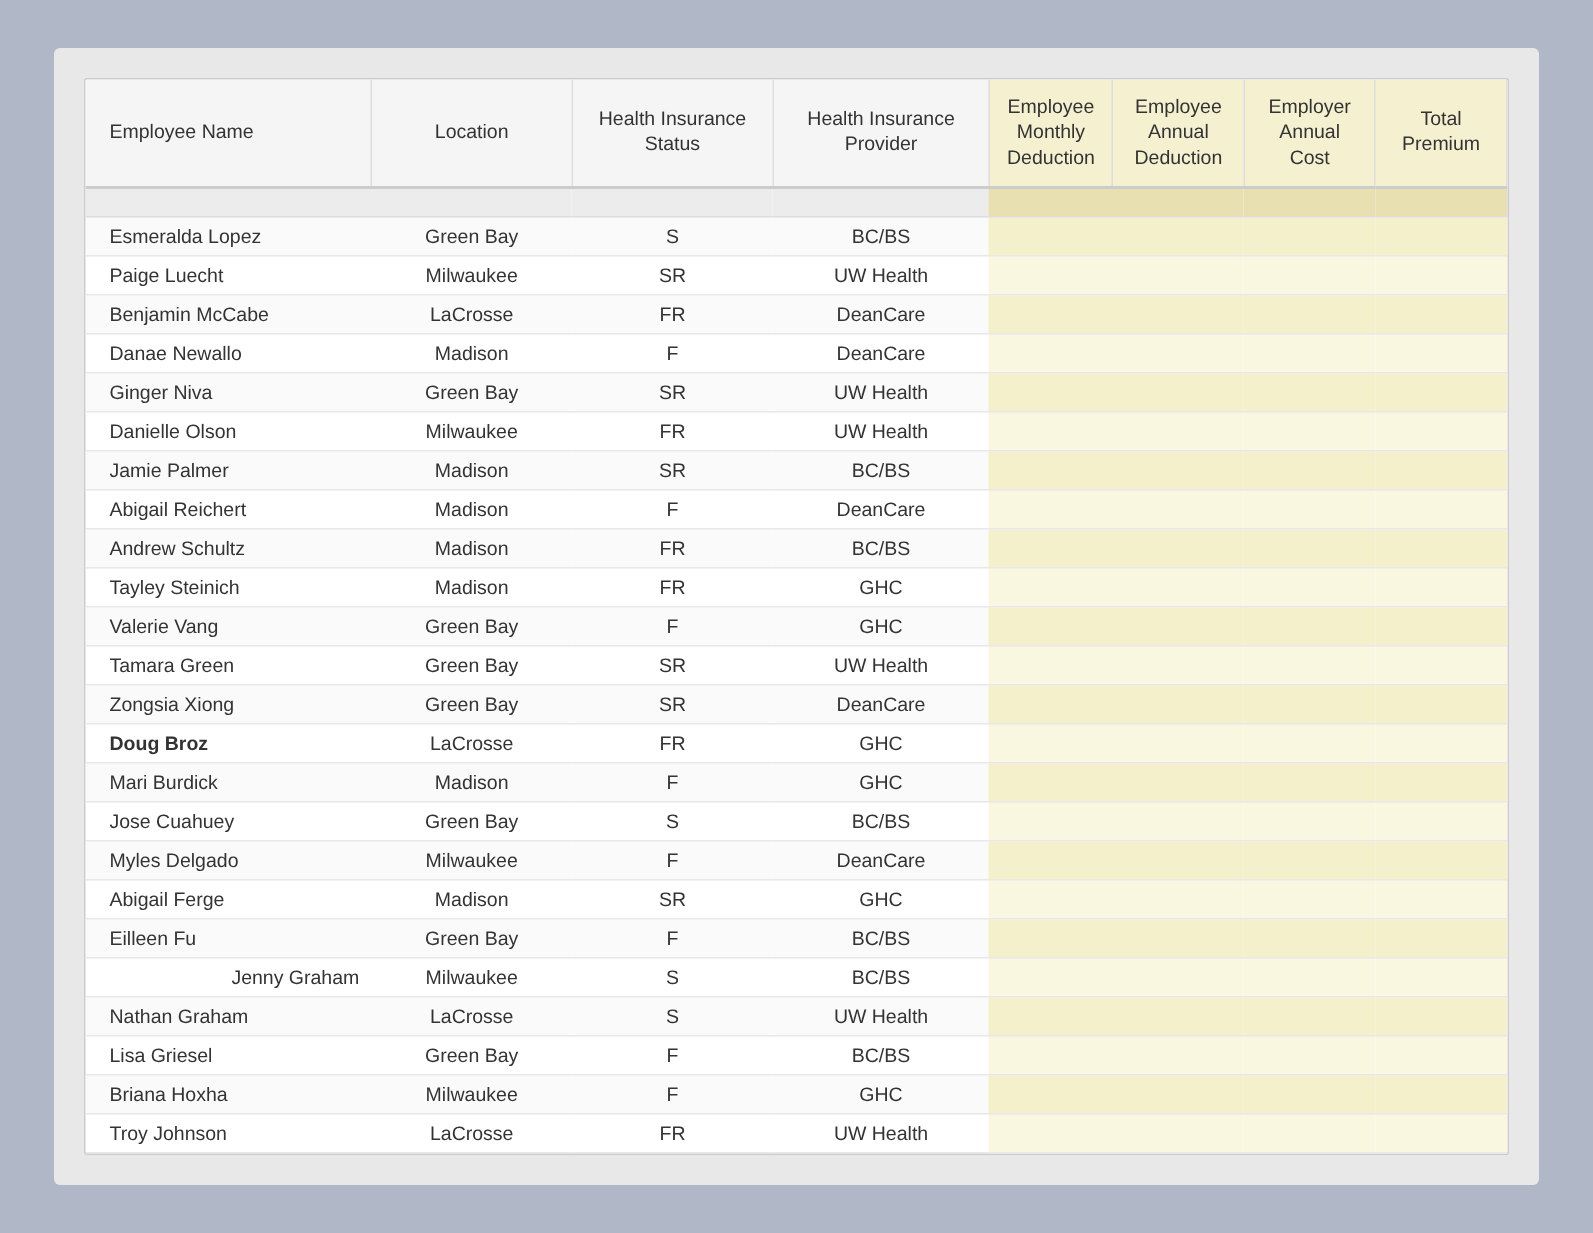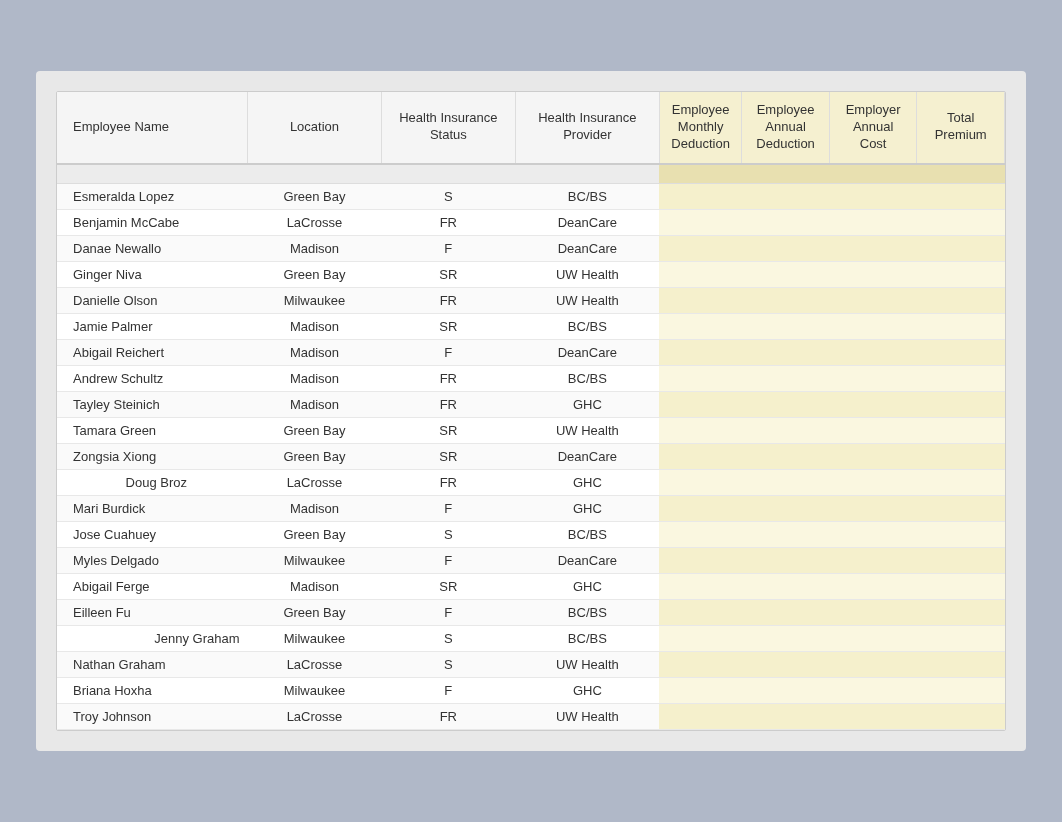--- a/index.html
+++ b/index.html
@@ -158,20 +158,30 @@
             <td style="text-align: left;">Esmeralda Lopez</td>
             <td style="text-align: center;">Green Bay</td>
             <td style="text-align: center;">S</td>
             <td style="text-align: center;">BC/BS</td>
             <td style="text-align: center;"></td>
             <td style="text-align: center;"></td>
             <td style="text-align: center;"></td>
             <td style="text-align: center;"></td>
           </tr>
           <tr>
+            <td style="text-align: left;">Paige Luecht</td>
+            <td style="text-align: center;">Milwaukee</td>
+            <td style="text-align: center;">SR</td>
+            <td style="text-align: center;">UW Health</td>
+            <td style="text-align: center;"></td>
+            <td style="text-align: center;"></td>
+            <td style="text-align: center;"></td>
+            <td style="text-align: center;"></td>
+          </tr>
+          <tr>
             <td style="text-align: left;">Benjamin McCabe</td>
             <td style="text-align: center;">LaCrosse</td>
             <td style="text-align: center;">FR</td>
             <td style="text-align: center;">DeanCare</td>
             <td style="text-align: center;"></td>
             <td style="text-align: center;"></td>
             <td style="text-align: center;"></td>
             <td style="text-align: center;"></td>
           </tr>
           <tr>
@@ -238,41 +248,51 @@
             <td style="text-align: left;">Tayley Steinich</td>
             <td style="text-align: center;">Madison</td>
             <td style="text-align: center;">FR</td>
             <td style="text-align: center;">GHC</td>
             <td style="text-align: center;"></td>
             <td style="text-align: center;"></td>
             <td style="text-align: center;"></td>
             <td style="text-align: center;"></td>
           </tr>
           <tr>
+            <td style="text-align: left;">Valerie Vang</td>
+            <td style="text-align: center;">Green Bay</td>
+            <td style="text-align: center;">F</td>
+            <td style="text-align: center;">GHC</td>
+            <td style="text-align: center;"></td>
+            <td style="text-align: center;"></td>
+            <td style="text-align: center;"></td>
+            <td style="text-align: center;"></td>
+          </tr>
+          <tr>
             <td style="text-align: left;">Tamara Green</td>
             <td style="text-align: center;">Green Bay</td>
             <td style="text-align: center;">SR</td>
             <td style="text-align: center;">UW Health</td>
             <td style="text-align: center;"></td>
             <td style="text-align: center;"></td>
             <td style="text-align: center;"></td>
             <td style="text-align: center;"></td>
           </tr>
           <tr>
             <td style="text-align: left;">Zongsia Xiong</td>
             <td style="text-align: center;">Green Bay</td>
             <td style="text-align: center;">SR</td>
             <td style="text-align: center;">DeanCare</td>
             <td style="text-align: center;"></td>
             <td style="text-align: center;"></td>
             <td style="text-align: center;"></td>
             <td style="text-align: center;"></td>
           </tr>
           <tr>
-            <td style="text-align: center;">Doug Broz</td>
+            <td style="text-align: left; font-weight: bold;">Doug Broz</td>
             <td style="text-align: center;">LaCrosse</td>
             <td style="text-align: center;">FR</td>
             <td style="text-align: center;">GHC</td>
             <td style="text-align: center;"></td>
             <td style="text-align: center;"></td>
             <td style="text-align: center;"></td>
             <td style="text-align: center;"></td>
           </tr>
           <tr>
             <td style="text-align: left;">Mari Burdick</td>
@@ -332,20 +352,30 @@
             <td style="text-align: center;"></td>
             <td style="text-align: center;"></td>
             <td style="text-align: center;"></td>
             <td style="text-align: center;"></td>
           </tr>
           <tr>
             <td style="text-align: left;">Nathan Graham</td>
             <td style="text-align: center;">LaCrosse</td>
             <td style="text-align: center;">S</td>
             <td style="text-align: center;">UW Health</td>
+            <td style="text-align: center;"></td>
+            <td style="text-align: center;"></td>
+            <td style="text-align: center;"></td>
+            <td style="text-align: center;"></td>
+          </tr>
+          <tr>
+            <td style="text-align: left;">Lisa Griesel</td>
+            <td style="text-align: center;">Green Bay</td>
+            <td style="text-align: center;">F</td>
+            <td style="text-align: center;">BC/BS</td>
             <td style="text-align: center;"></td>
             <td style="text-align: center;"></td>
             <td style="text-align: center;"></td>
             <td style="text-align: center;"></td>
           </tr>
           <tr>
             <td style="text-align: left;">Briana Hoxha</td>
             <td style="text-align: center;">Milwaukee</td>
             <td style="text-align: center;">F</td>
             <td style="text-align: center;">GHC</td>

